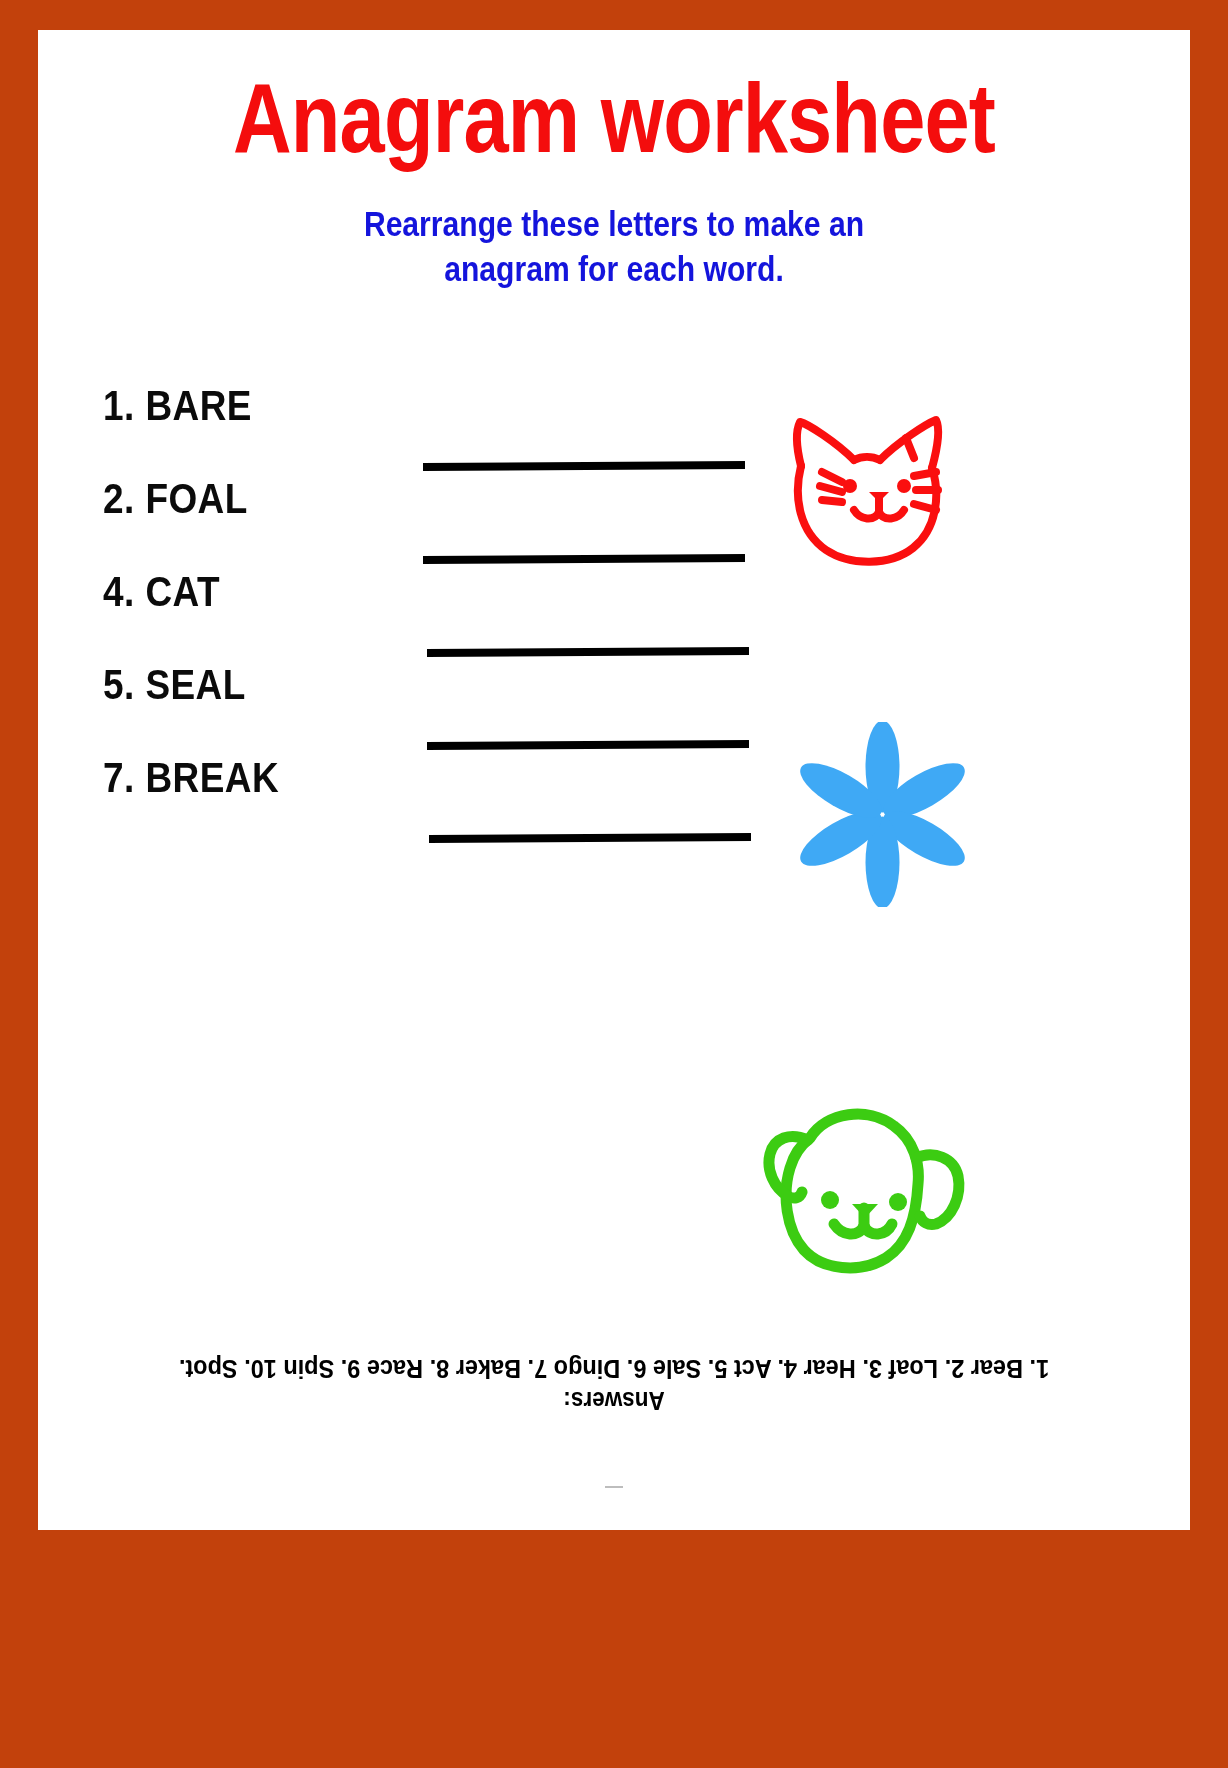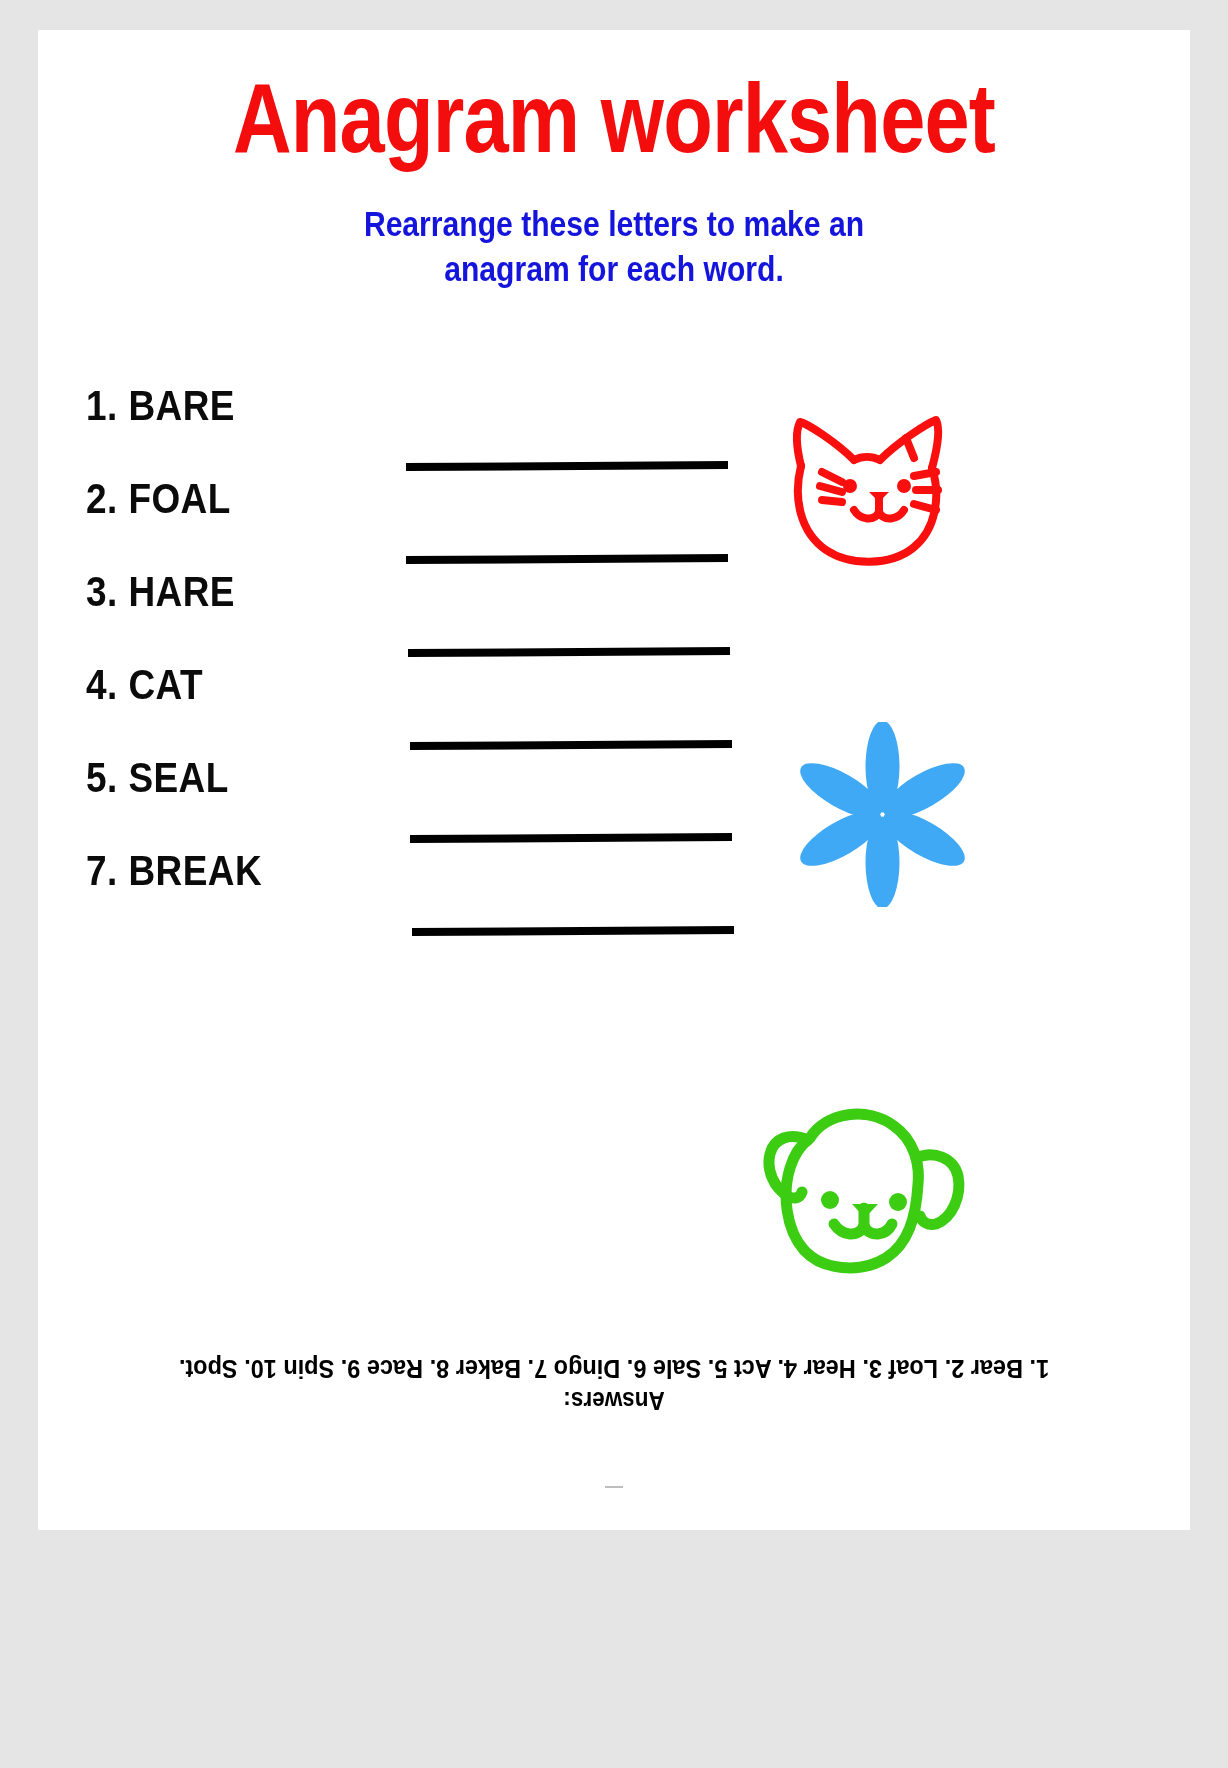--- a/index.html
+++ b/index.html
@@ -12,21 +12,21 @@
     height: 1768px;
     font-family: "Liberation Sans", sans-serif;
     overflow: hidden;
   }
 
   
   .page {
     position: relative;
     width: 1228px;
     height: 1768px;
-    background: #e5e5e5;
+    background: #c2410c;
     box-sizing: border-box;
   }
   .sheet {
     position: absolute;
     left: 38px;
     top: 30px;
     width: 1152px;
     height: 1500px;
     background: #ffffff;
   }
@@ -64,20 +64,21 @@
   
   .list {
     position: absolute;
     left: 0;
     top: 352px;
     width: 100%;
   }
   .row {
     position: relative;
     height: 93px;
+    margin-left: 17px;
   }
   .word {
     position: absolute;
     left: 48px;
     color: #0b0b0b;
     font-size: 42px;
     font-weight: 700;
     letter-spacing: 0.5px;
     font-family: "Liberation Sans Narrow", "Liberation Sans", sans-serif;
     transform: scaleX(0.88);
@@ -148,24 +149,20 @@
       <div class="row">
         <span class="word">1. BARE</span>
         <span class="answer-line" style="left:368px; top:80px; transform:rotate(-0.4deg);"></span>
       </div>
 
       <div class="row">
         <span class="word">2. FOAL</span>
         <span class="answer-line" style="left:368px; top:80px; transform:rotate(-0.4deg);"></span>
       </div>
 
-      <div class="row">
-        <span class="word">3. HARE</span>
-        <span class="answer-line" style="left:370px; top:80px; transform:rotate(-0.4deg);"></span>
-      </div>
 
       <div class="row">
         <span class="word">4. CAT</span>
         <span class="answer-line" style="left:372px; top:80px; transform:rotate(-0.4deg);"></span>
       </div>
 
       <div class="row">
         <span class="word">5. SEAL</span>
         <span class="answer-line" style="left:372px; top:80px; transform:rotate(-0.4deg);"></span>
       </div>

